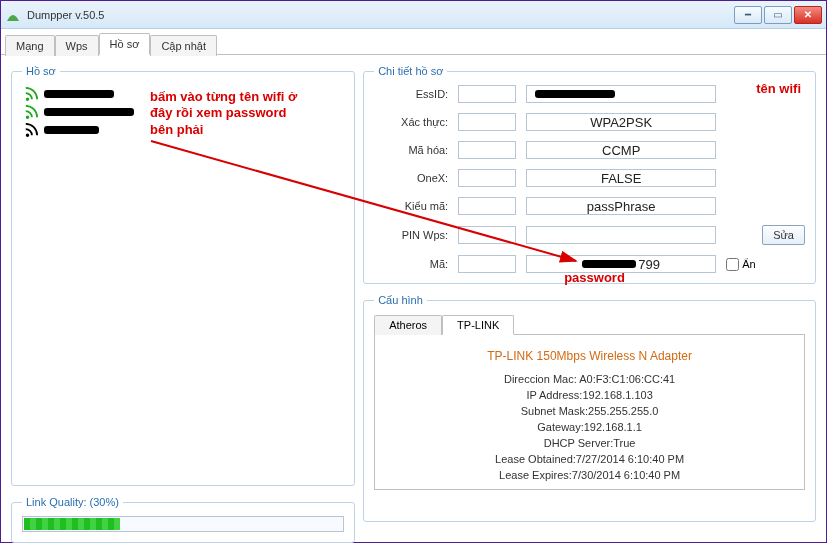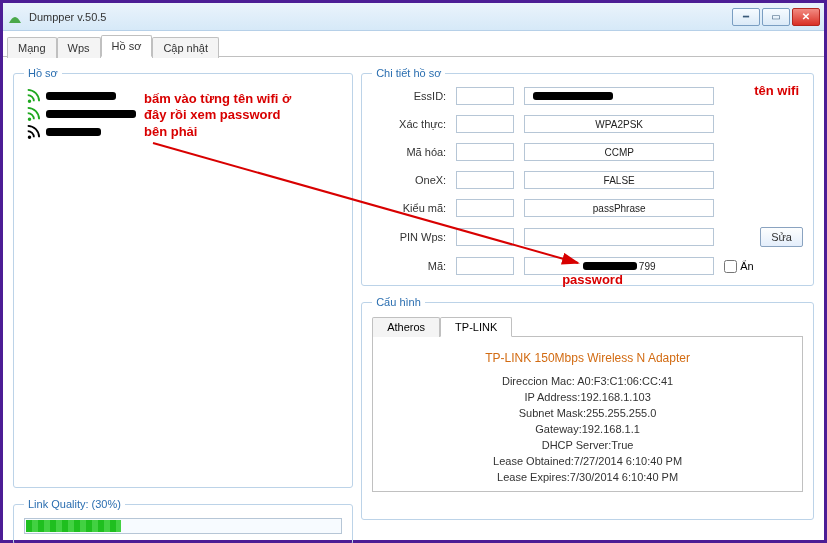--- a/index.html
+++ b/index.html
@@ -8,21 +8,21 @@
     font-family: "Segoe UI", Tahoma, sans-serif;
     font-size: 11px;
     background: #fff;
     width: 827px;
     height: 543px;
     overflow: hidden;
   }
   .window {
     width: 827px;
     height: 543px;
-    border: 3px solid #4c1d95;
+    border: 1px solid #4c1d95;
     background: #fff;
     position: relative;
   }
   .titlebar {
     height: 28px;
     background: linear-gradient(#eaf3fb, #d6e9f8);
     border-bottom: 1px solid #b6d0e8;
     display: flex;
     align-items: center;
     padding: 0 4px;
@@ -146,21 +146,21 @@
     background: #fff;
   }
   .dval {
     grid-column: 3;
     height: 18px;
     border: 1px solid #b6c6d6;
     background: #fff;
     display: flex;
     align-items: center;
     justify-content: center;
-    font-size: 10px;
+    font-size: 13px;
     color: #222;
   }
   .dextra { grid-column: 4; display:flex; align-items:center; gap:4px;}
   .btn {
     height: 20px;
     border: 1px solid #8aa3c0;
     background: linear-gradient(#fdfefe,#e4eefb);
     border-radius: 2px;
     padding: 0 10px;
     display: inline-flex; align-items: center; justify-content: center;
@@ -253,21 +253,21 @@
                 <path d="M2 14a2 2 0 104 0 2 2 0 00-4 0zM2 8a6 6 0 016 6h2A8 8 0 002 6zM2 2a12 12 0 0112 12h2A14 14 0 002 0z" fill="#1fa81f"></path>
               </svg>
             <span class="redact" style="width:90px"></span>
           </div>
           <div class="profile-item">
             <svg class="rss" viewBox="0 0 16 16">
                 <path d="M2 14a2 2 0 104 0 2 2 0 00-4 0zM2 8a6 6 0 016 6h2A8 8 0 002 6zM2 2a12 12 0 0112 12h2A14 14 0 002 0z" fill="#000"></path>
               </svg>
             <span class="redact" style="width:55px"></span>
           </div>
-          <div class="annot" style="top:4px; left:120px;">bấm vào từng tên wifi ở
+          <div class="annot" style="top:4px; left:128px;">bấm vào từng tên wifi ở
 đây rồi xem password
 bên phải</div>
         </div>
       </fieldset>
 
       <fieldset class="group">
         <legend>
           <span>Link Quality: (</span><span>30%</span><span>)</span>
         </legend>
         <div class="quality-bar">

